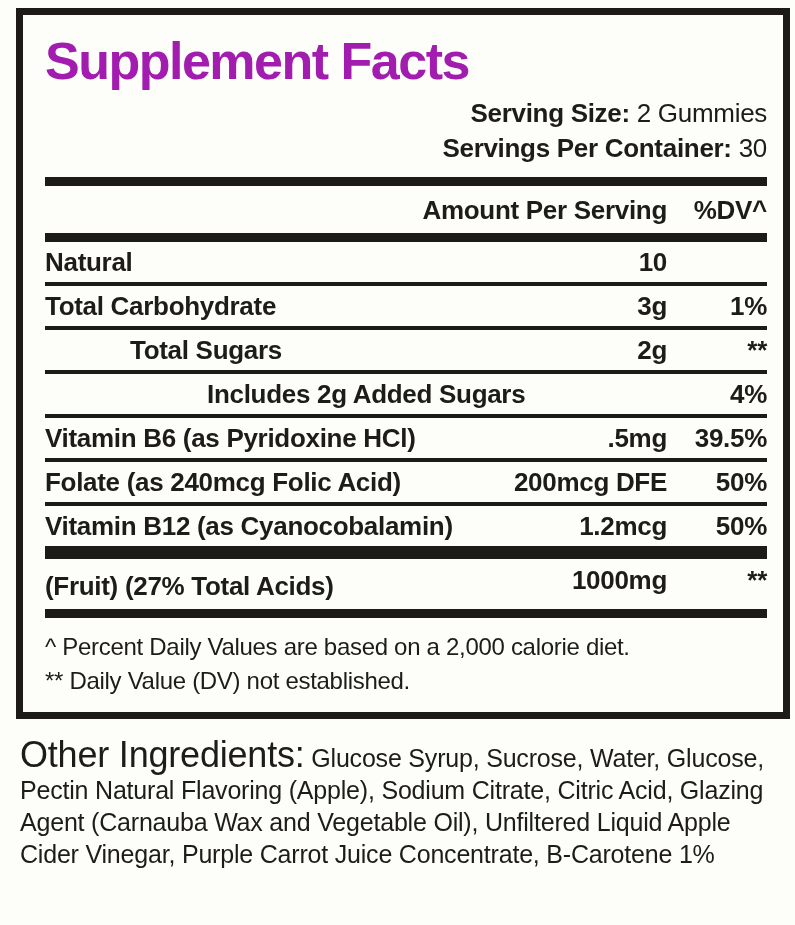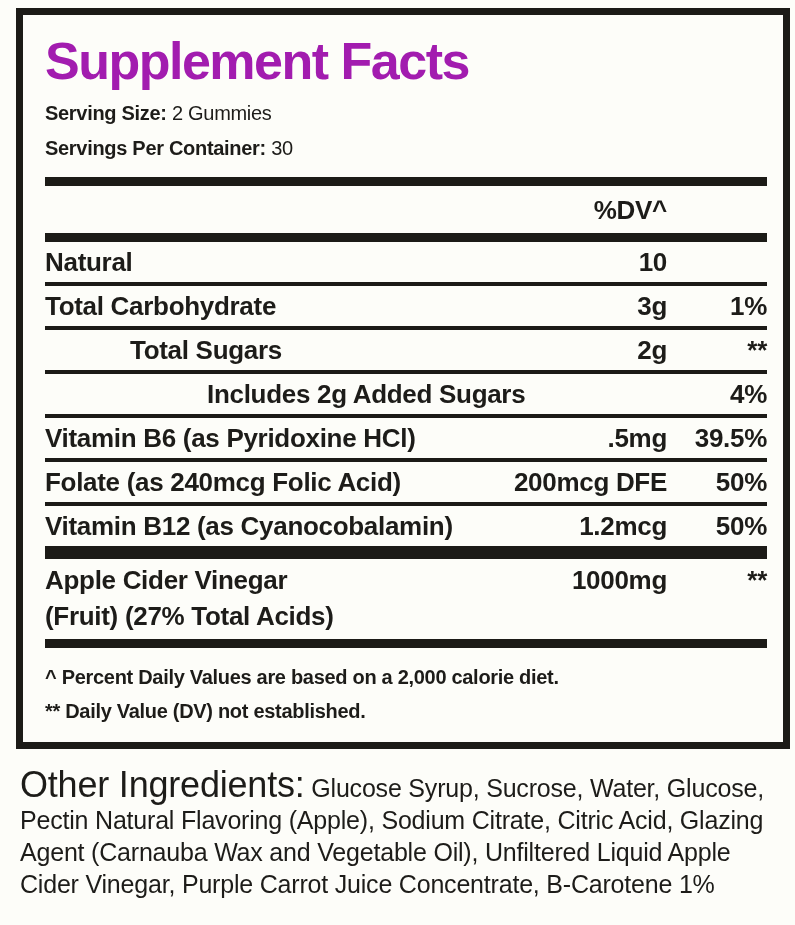--- a/index.html
+++ b/index.html
@@ -19,24 +19,25 @@
   }
   .title {
     font-size: 52px;
     font-weight: 700;
     letter-spacing: -1.5px;
     line-height: 1.0;
     margin-bottom: 10px;
     color: #a21caf;
   }
   .serving-line {
-    font-size: 20px;
+    font-size: 26px;
     line-height: 33px;
     margin-bottom: 2px;
     letter-spacing: -0.3px;
+    text-align: right;
   }
   .serving-line .lbl { font-weight: 700; }
   .serving-line .val { font-weight: 400; }
   .bar { background: #1c1b17; height: 4px; width: 100%; }
   .bar.thick { height: 9px; }
   .bar.mt { margin-top: 12px; }
   .row {
     display: grid;
     grid-template-columns: 1fr auto 100px;
     align-items: start;
@@ -47,22 +48,22 @@
     font-weight: 700;
   }
   .row .amount, .row .dv { text-align: right; white-space: nowrap; }
   .header-row { padding: 9px 0 8px 0; font-weight: 700; }
   .indent-1 .name { padding-left: 85px; }
   .indent-2 .name { padding-left: 162px; }
   .acv-row { padding: 6px 0 8px 0; }
   .acv-row .name .line2 { display: block; margin-top: 6px; }
   .footnotes {
     padding: 12px 0 14px 0;
-    font-size: 20px;
-    font-weight: 700;
+    font-size: 24px;
+    font-weight: 400;
     line-height: 34px;
     letter-spacing: -0.3px;
   }
   .other {
     margin: 20px 15px 0 20px;
     font-size: 25px;
     line-height: 32px;
     font-weight: 400;
     letter-spacing: -0.2px;
     color: #1d1c19;
@@ -81,20 +82,21 @@
   </div>
   <div class="serving-line">
     <span class="lbl">Servings Per Container:</span>
     <span class="val">30</span>
   </div>
 
   <div class="bar thick mt"></div>
 
   <div class="row header-row">
     <span class="name"></span>
+    <span class="amount">Amount Per Serving</span>
     <span class="dv">%DV^</span>
   </div>
 
   <div class="bar thick"></div>
 
   <div class="row">
     <span class="name">Natural</span>
     <span class="amount">10</span>
     <span class="dv"></span>
   </div>
@@ -140,21 +142,20 @@
     <span class="amount">1.2mcg</span>
     <span class="dv">50%</span>
   </div>
   <div class="bar"></div>
 
 
   <div class="bar thick"></div>
 
   <div class="row acv-row">
     <span class="name">
-      <span>Apple Cider Vinegar</span>
       <span class="line2">(Fruit) (27% Total Acids)</span>
     </span>
     <span class="amount">1000mg</span>
     <span class="dv">**</span>
   </div>
 
   <div class="bar thick"></div>
 
   <div class="footnotes">
     <div>^ Percent Daily Values are based on a 2,000 calorie diet.</div>

